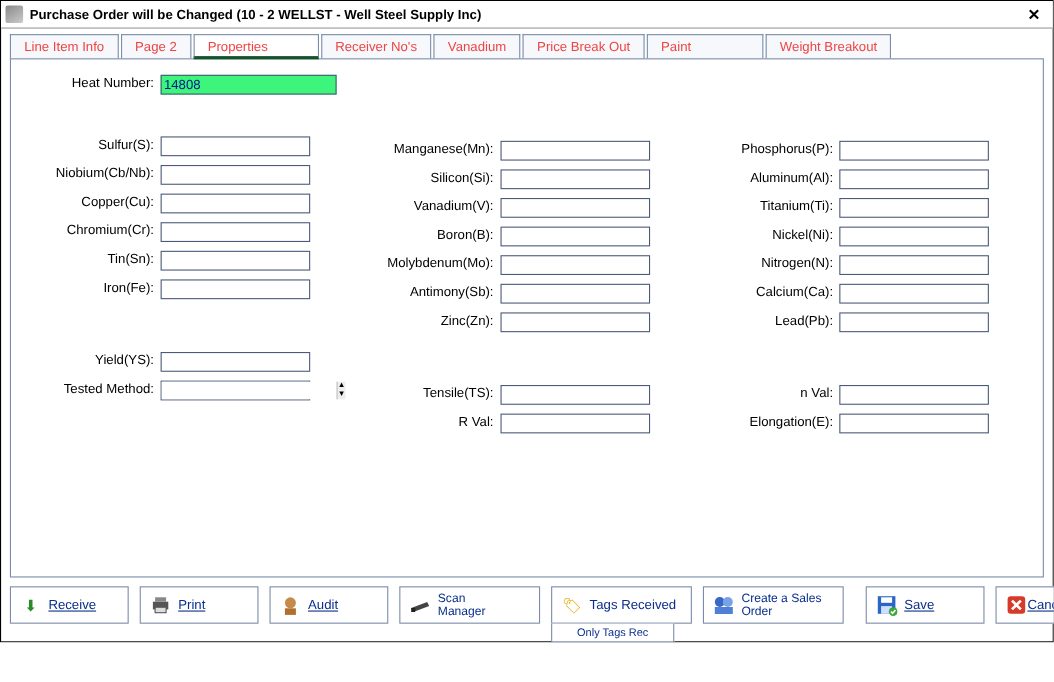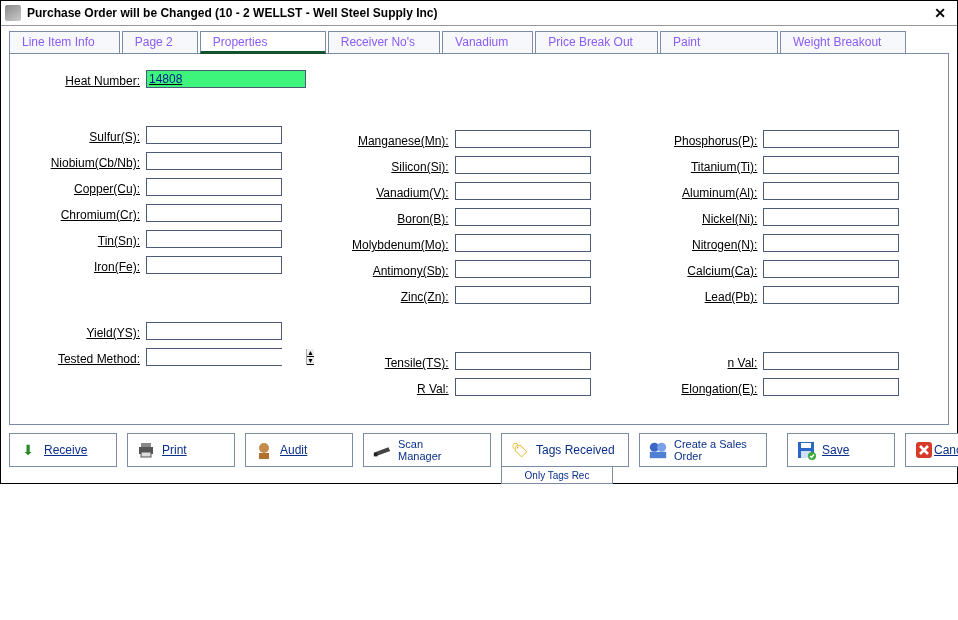--- a/index.html
+++ b/index.html
@@ -1,29 +1,29 @@
 <!DOCTYPE html>
 <html><head>
 <meta charset="utf-8">
 <style>
 html,body{margin:0;padding:0;font-family:Tahoma,Arial,sans-serif;font-size:12px;background:#fff;color:#000;}
-.window{width:958px;height:484px;border:1px solid #000;box-sizing:border-box;position:relative;display:flex;flex-direction:column;}
+.window{width:958px;height:584px;border:1px solid #000;box-sizing:border-box;position:relative;display:flex;flex-direction:column;}
 .titlebar{height:24px;background:#fff;border-bottom:1px solid #999;display:flex;align-items:center;padding:0 4px;font-weight:bold;}
 .titlebar .app-icon{width:16px;height:16px;margin-right:6px;background:linear-gradient(145deg,#888,#ccc);border-radius:2px;}
 .titlebar .title{flex:1;font-weight:bold;font-size:12px;}
 .titlebar .close{width:26px;height:20px;display:flex;align-items:center;justify-content:center;cursor:pointer;font-size:14px;}
 .tabs{display:flex;padding:4px 8px 0 8px;position:relative;}
-.tab{border:1px solid #7a8ca8;border-bottom:none;padding:3px 24px 2px 12px;margin-right:2px;font-size:12px;background:#fff;color:#8b5cf6;cursor:pointer;position:relative;top:1px;}
+.tab{border:1px solid #7a8ca8;border-bottom:none;padding:3px 12px 2px 12px;margin-right:2px;font-size:12px;background:#fff;color:#ef4444;cursor:pointer;position:relative;top:1px;}
 .tab.active{background:#fff;font-weight:normal;z-index:2;border-bottom:3px solid #14532d;}
 .tab.inactive{background:#f6f8fb;}
 .tab .pad{white-space:nowrap;}
 .content-border{flex:1;margin:0 8px 4px 8px;border:1px solid #7a8ca8;background:#fff;padding:14px 10px;position:relative;}
 .form-grid{display:flex;gap:8px;}
 .col{flex:1;display:flex;flex-direction:column;}
-.row{display:flex;align-items:flex-end;margin-bottom:6px;height:20px;text-decoration:underline;}
+.row{display:flex;align-items:flex-start;margin-bottom:6px;height:20px;}
 .row.gap{height:24px;visibility:hidden;}
 .lbl{width:120px;text-align:right;margin-right:6px;color:#000;font-size:12px;}
 .fld{width:136px;height:18px;border:1px solid #4a5a78;background:#fff;font-size:12px;padding:0 2px;box-sizing:border-box;}
 .fld.hl{background:#3cf57a;color:#001a8f;}
 .spinner-wrap{width:136px;height:18px;border:1px solid #4a5a78;display:flex;box-sizing:border-box;background:#fff;}
 .spinner-wrap input{flex:1;border:none;outline:none;font-size:12px;padding:0 2px;}
 .spinner-btns{width:14px;display:flex;flex-direction:column;border-left:1px solid #aaa;}
 .spinner-btns div{flex:1;font-size:7px;text-align:center;line-height:7px;cursor:pointer;background:#eee;}
 .bottom-bar{height:44px;padding:4px 8px 6px 8px;display:flex;align-items:flex-start;gap:10px;}
 .btn{height:32px;border:1px solid #7a8ca8;background:#fff;display:flex;align-items:center;padding:0 8px;cursor:pointer;font-size:12px;color:#0a2f8a;min-width:90px;}
@@ -153,25 +153,25 @@
       </div>
 
       <div class="col">
         <div class="row gap"></div>
           <div class="row gap"></div>
         <div class="row">
             <div class="lbl">Phosphorus(P):</div>
             <input class="fld" value="" style="">
           </div>
         <div class="row">
+            <div class="lbl">Aluminum(Al):</div>
+            <input class="fld" value="" style="">
+          </div>
+        <div class="row">
             <div class="lbl">Titanium(Ti):</div>
-            <input class="fld" value="" style="">
-          </div>
-        <div class="row">
-            <div class="lbl">Aluminum(Al):</div>
             <input class="fld" value="" style="">
           </div>
         <div class="row">
             <div class="lbl">Nickel(Ni):</div>
             <input class="fld" value="" style="">
           </div>
         <div class="row">
             <div class="lbl">Nitrogen(N):</div>
             <input class="fld" value="" style="">
           </div>

